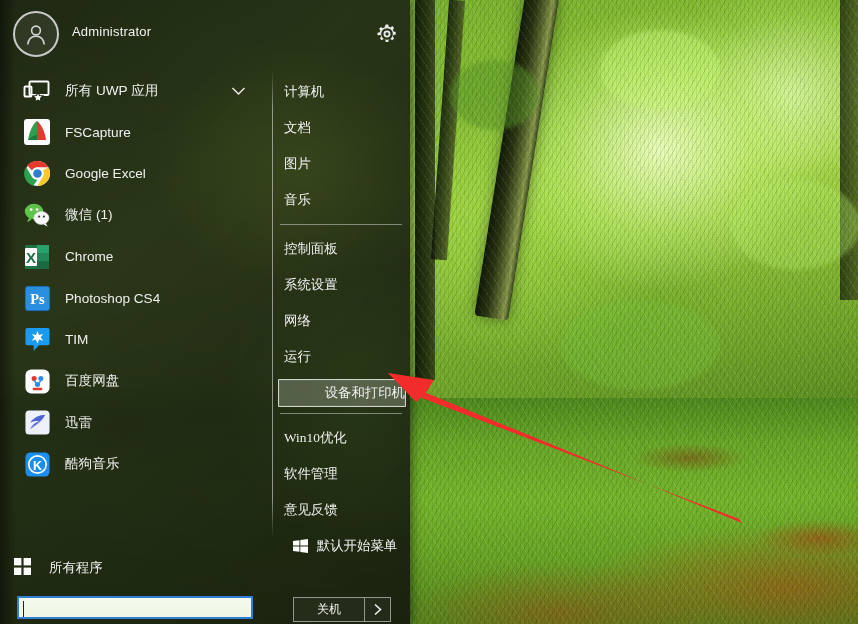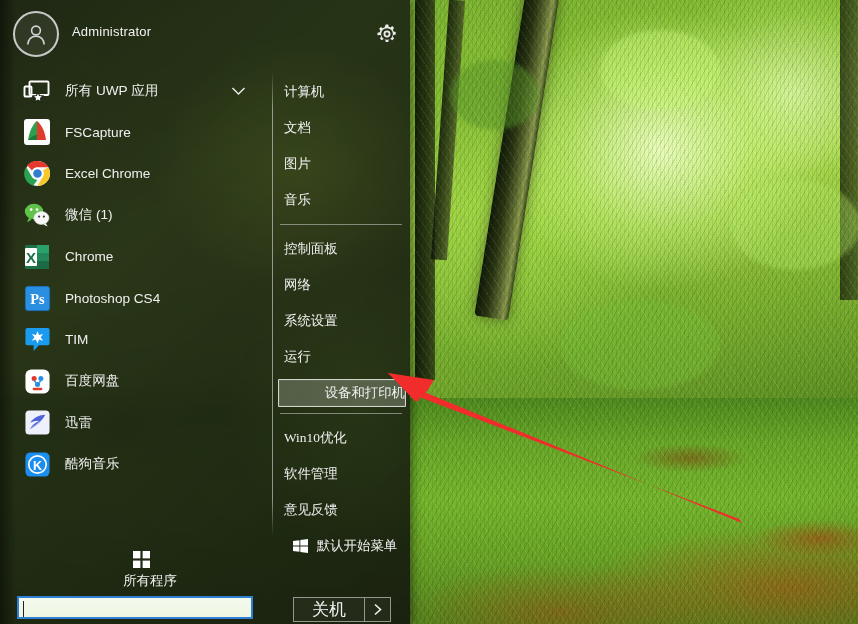--- a/index.html
+++ b/index.html
@@ -103,21 +103,21 @@
     position:relative;height:41.5px;display:flex;align-items:center;padding-left:22px;
     box-sizing:border-box;cursor:pointer;
   }
   .app-icon{width:30px;height:30px;flex:0 0 30px;position:relative;
     display:flex;align-items:center;justify-content:center;}
   .app-label{margin-left:13px;color:#efefef;font-size:13.6px;white-space:nowrap;}
   .chev{position:absolute;right:22px;top:50%;transform:translateY(-50%);}
 
   .allprograms{
     position:absolute;left:0;top:551px;width:268px;height:34px;
-    display:flex;align-items:center;padding-left:14px;box-sizing:border-box;cursor:pointer;flex-direction:column;
+    display:flex;align-items:center;padding-left:14px;box-sizing:border-box;cursor:pointer;
   }
   .ap-label{margin-left:18px;color:#f0f0f0;font-size:13.4px;}
 
   
   .vdivider{
     position:absolute;left:272px;top:72px;width:1px;height:464px;
     background:linear-gradient(180deg, rgba(200,200,200,0) 0%, rgba(205,205,205,0.65) 8%, rgba(205,205,205,0.65) 92%, rgba(200,200,200,0) 100%);
   }
 
   
@@ -149,21 +149,21 @@
   .caret{
     position:absolute;left:4px;top:3px;width:1px;height:16px;background:#222;
   }
   .shutdown{
     position:absolute;left:293px;top:597px;width:98px;height:25px;
     border:1px solid rgba(185,185,185,0.75);box-sizing:border-box;display:flex;
     background:rgba(255,255,255,0.04);
   }
   .sd-main{
     flex:1;display:flex;align-items:center;justify-content:center;color:#f2f2f2;
-    font-size:17px;cursor:pointer;
+    font-size:12px;cursor:pointer;
   }
   .sd-arrow{
     width:25px;border-left:1px solid rgba(185,185,185,0.75);
     display:flex;align-items:center;justify-content:center;color:#f2f2f2;
     font-size:13px;cursor:pointer;
   }
 
   
   .redarrow{position:absolute;left:0;top:0;width:858px;height:624px;pointer-events:none;}
 </style>
@@ -241,21 +241,21 @@
         <span class="app-icon">
           <svg width="27" height="27" viewBox="0 0 28 28">
             <circle cx="14" cy="14" r="13" fill="#f6f6f6"></circle>
             <path d="M14 1a13 13 0 0 1 11.3 6.6H14a6.4 6.4 0 0 0-5.6 3.3L3.2 5.5A13 13 0 0 1 14 1z" fill="#e5392e"></path>
             <path d="M2.2 7.2l5.6 9.7A6.4 6.4 0 0 0 14 20.4l-4.6 6.2A13 13 0 0 1 2.2 7.2z" fill="#2aa14f"></path>
             <path d="M25.3 7.6A13 13 0 0 1 14 27l5.7-9.9A6.4 6.4 0 0 0 19.7 11z" fill="#f7c828"></path>
             <circle cx="14" cy="14" r="6.1" fill="#ffffff"></circle>
             <circle cx="14" cy="14" r="4.4" fill="#2e7fd1"></circle>
           </svg>
         </span>
-        <span class="app-label">Excel Chrome</span>
+        <span class="app-label">Google Excel</span>
       </div>
 
       <div class="app-row">
         <span class="app-icon">
           <svg width="28" height="26" viewBox="0 0 28 26">
             <ellipse cx="11" cy="9.5" rx="9.2" ry="7.8" fill="#5fc24a"></ellipse>
             <path d="M6 15.5 L4 20.3 L8.6 17.8 Z" fill="#5fc24a"></path>
             <circle cx="8.2" cy="7.6" r="1.35" fill="#ffffff"></circle>
             <circle cx="14" cy="7.6" r="1.35" fill="#ffffff"></circle>
             <ellipse cx="18.4" cy="16" rx="7.6" ry="6.5" fill="#f7f7f7" stroke="#d8d8d8" stroke-width="0.6"></ellipse>
@@ -366,24 +366,24 @@
         <span class="r-label">图片</span>
       </div>
       <div class="r-row">
         <span class="r-label">音乐</span>
       </div>
       <div class="r-sep"></div>
       <div class="r-row">
         <span class="r-label">控制面板</span>
       </div>
       <div class="r-row">
+        <span class="r-label">系统设置</span>
+      </div>
+      <div class="r-row">
         <span class="r-label">网络</span>
-      </div>
-      <div class="r-row">
-        <span class="r-label">系统设置</span>
       </div>
       <div class="r-row">
         <span class="r-label">运行</span>
       </div>
       <div class="r-row selected">
         <span class="r-label">设备和打印机</span>
       </div>
       <div class="r-sep"></div>
       <div class="r-row">
         <span class="r-label">Win10优化</span>

